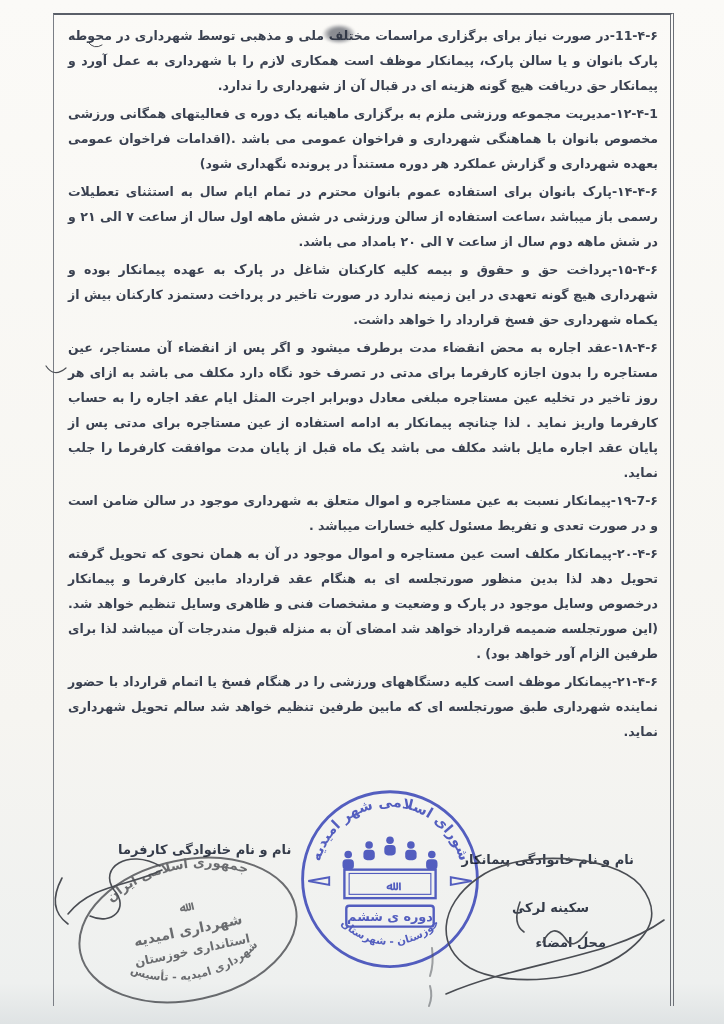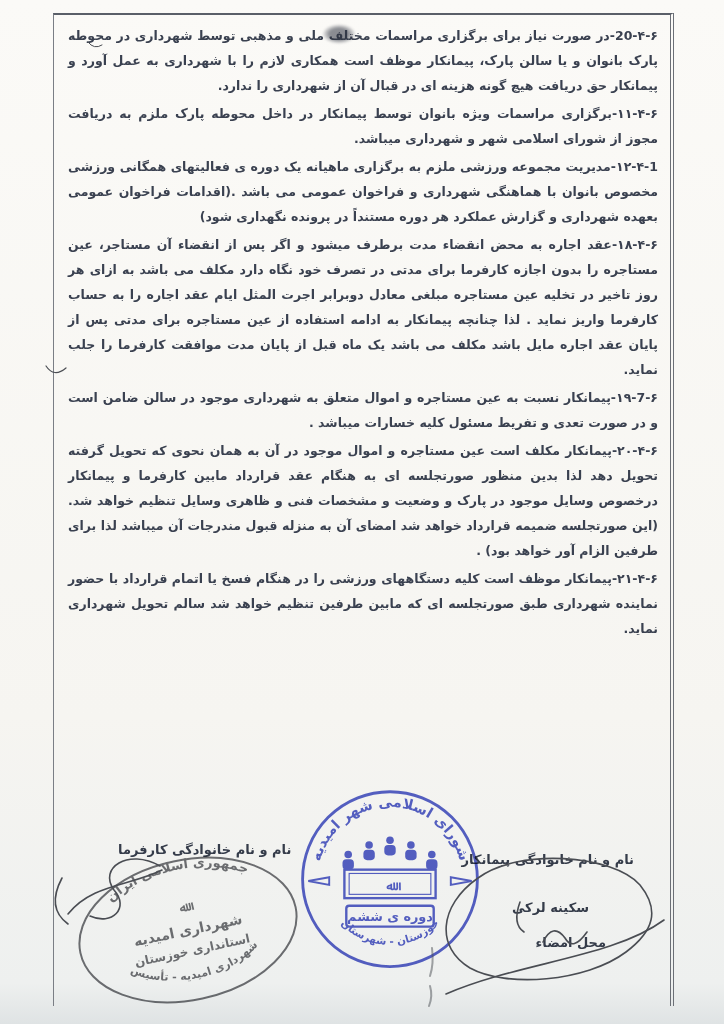--- a/index.html
+++ b/index.html
@@ -50,23 +50,24 @@
     border-radius:50%;opacity:.55;filter:blur(1px);
   }
   svg text{font-family:"DejaVu Sans", sans-serif;font-weight:bold;}
 </style>
 </head>
 <body>
 
 <div class="page">
 
   <div class="frame">
-    <p class="clause">20-۴-۶-در صورت نیاز برای برگزاری مراسمات مختلف ملی و مذهبی توسط شهرداری در محوطه پارک بانوان و یا سالن پارک، پیمانکار موظف است همکاری لازم را با شهرداری به عمل آورد و پیمانکار حق دریافت هیچ گونه هزینه ای در قبال آن از شهرداری را ندارد.</p>
-    <p class="clause">۱۱-۴-۶-برگزاری مراسمات ویژه بانوان توسط پیمانکار در داخل محوطه پارک ملزم به دریافت مجوز از شورای اسلامی شهر و شهرداری میباشد.</p>
+    <p class="clause">11-۴-۶-در صورت نیاز برای برگزاری مراسمات مختلف ملی و مذهبی توسط شهرداری در محوطه پارک بانوان و یا سالن پارک، پیمانکار موظف است همکاری لازم را با شهرداری به عمل آورد و پیمانکار حق دریافت هیچ گونه هزینه ای در قبال آن از شهرداری را ندارد.</p>
     <p class="clause">۱۲-۴-1-مدیریت مجموعه ورزشی ملزم به برگزاری ماهیانه یک دوره ی فعالیتهای همگانی ورزشی مخصوص بانوان با هماهنگی شهرداری و فراخوان عمومی می باشد .(اقدامات فراخوان عمومی بعهده شهرداری و گزارش عملکرد هر دوره مستنداً در پرونده نگهداری شود)</p>
+    <p class="clause">۱۴-۴-۶-پارک بانوان برای استفاده عموم بانوان محترم در تمام ایام سال به استثنای تعطیلات رسمی باز میباشد ،ساعت استفاده از سالن ورزشی در شش ماهه اول سال از ساعت ۷ الی ۲۱ و در شش ماهه دوم سال از ساعت ۷ الی ۲۰ بامداد می باشد.</p>
+    <p class="clause">۱۵-۴-۶-پرداخت حق و حقوق و بیمه کلیه کارکنان شاغل در پارک به عهده پیمانکار بوده و شهرداری هیچ گونه تعهدی در این زمینه ندارد در صورت تاخیر در پرداخت دستمزد کارکنان بیش از یکماه شهرداری حق فسخ قرارداد را خواهد داشت.</p>
     <p class="clause">۱۸-۴-۶-عقد اجاره به محض انقضاء مدت برطرف میشود و اگر پس از انقضاء آن مستاجر، عین مستاجره را بدون اجازه کارفرما برای مدتی در تصرف خود نگاه دارد مکلف می باشد به ازای هر روز تاخیر در تخلیه عین مستاجره مبلغی معادل دوبرابر اجرت المثل ایام عقد اجاره را به حساب کارفرما واریز نماید . لذا چنانچه پیمانکار به ادامه استفاده از عین مستاجره برای مدتی پس از پایان عقد اجاره مایل باشد مکلف می باشد یک ماه قبل از پایان مدت موافقت کارفرما را جلب نماید.</p>
     <p class="clause">۱۹-7-۶-پیمانکار نسبت به عین مستاجره و اموال متعلق به شهرداری موجود در سالن ضامن است و در صورت تعدی و تفریط مسئول کلیه خسارات میباشد .</p>
     <p class="clause">۲۰-۴-۶-پیمانکار مکلف است عین مستاجره و اموال موجود در آن به همان نحوی که تحویل گرفته تحویل دهد لذا بدین منظور صورتجلسه ای به هنگام عقد قرارداد مابین کارفرما و پیمانکار درخصوص وسایل موجود در پارک و وضعیت و مشخصات فنی و ظاهری وسایل تنظیم خواهد شد.(این صورتجلسه ضمیمه قرارداد خواهد شد امضای آن به منزله قبول مندرجات آن میباشد لذا برای طرفین الزام آور خواهد بود) .</p>
     <p class="clause">۲۱-۴-۶-پیمانکار موظف است کلیه دستگاههای ورزشی را در هنگام فسخ یا اتمام قرارداد با حضور نماینده شهرداری طبق صورتجلسه ای که مابین طرفین تنظیم خواهد شد سالم تحویل شهرداری نماید.</p>
 
   </div>
 
   <div class="ink-blob"></div>
 
   <div class="sig-area">

